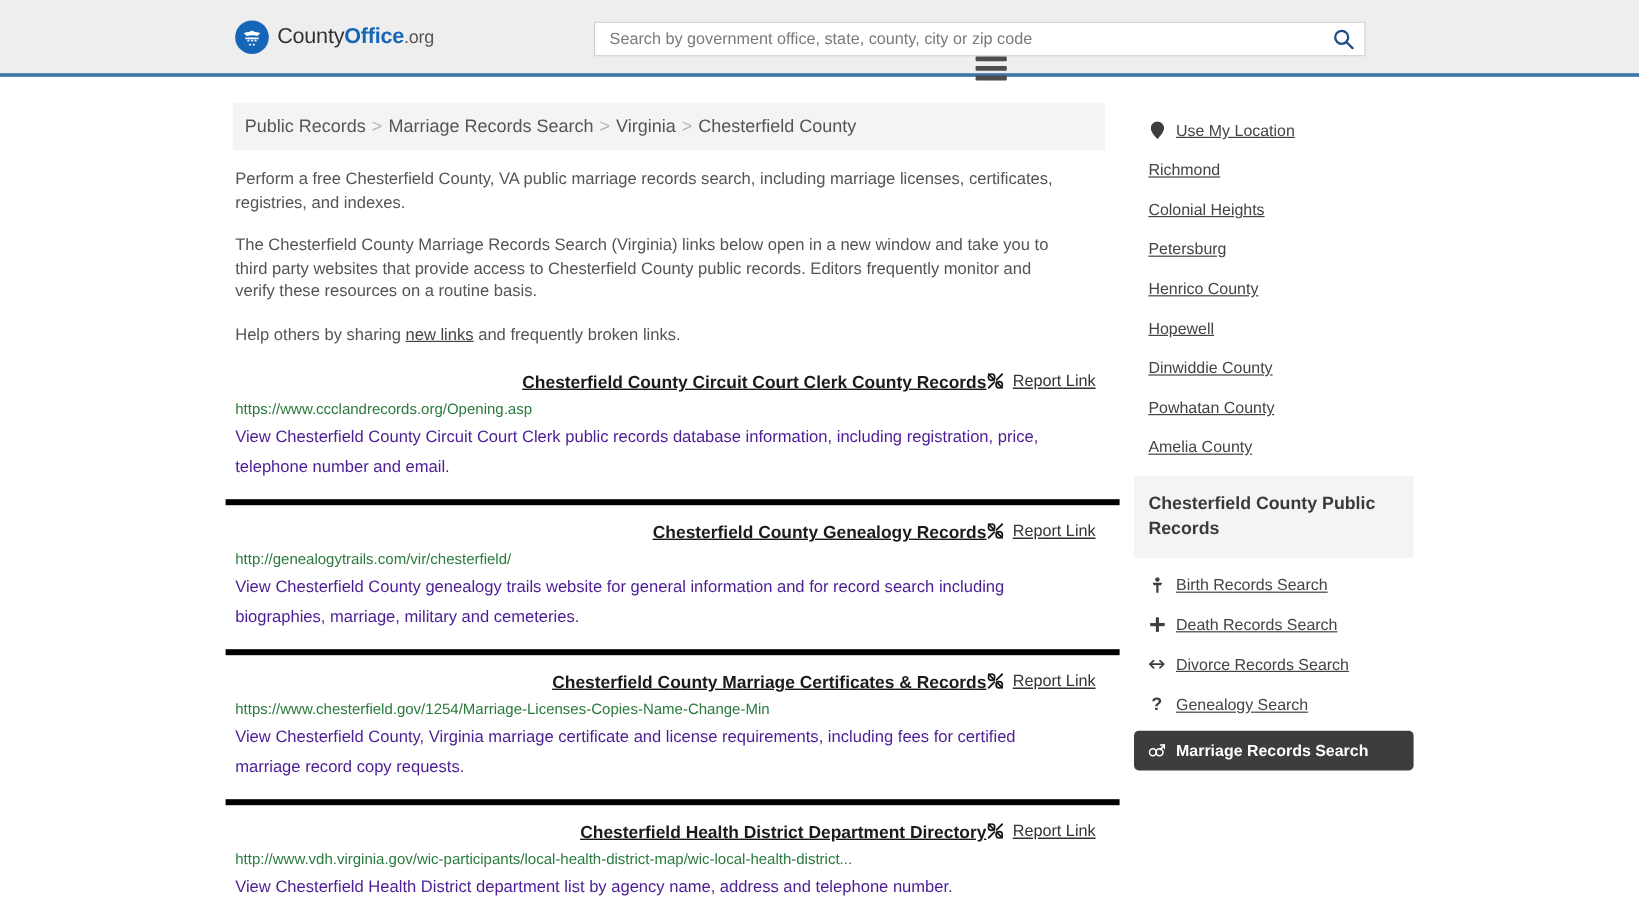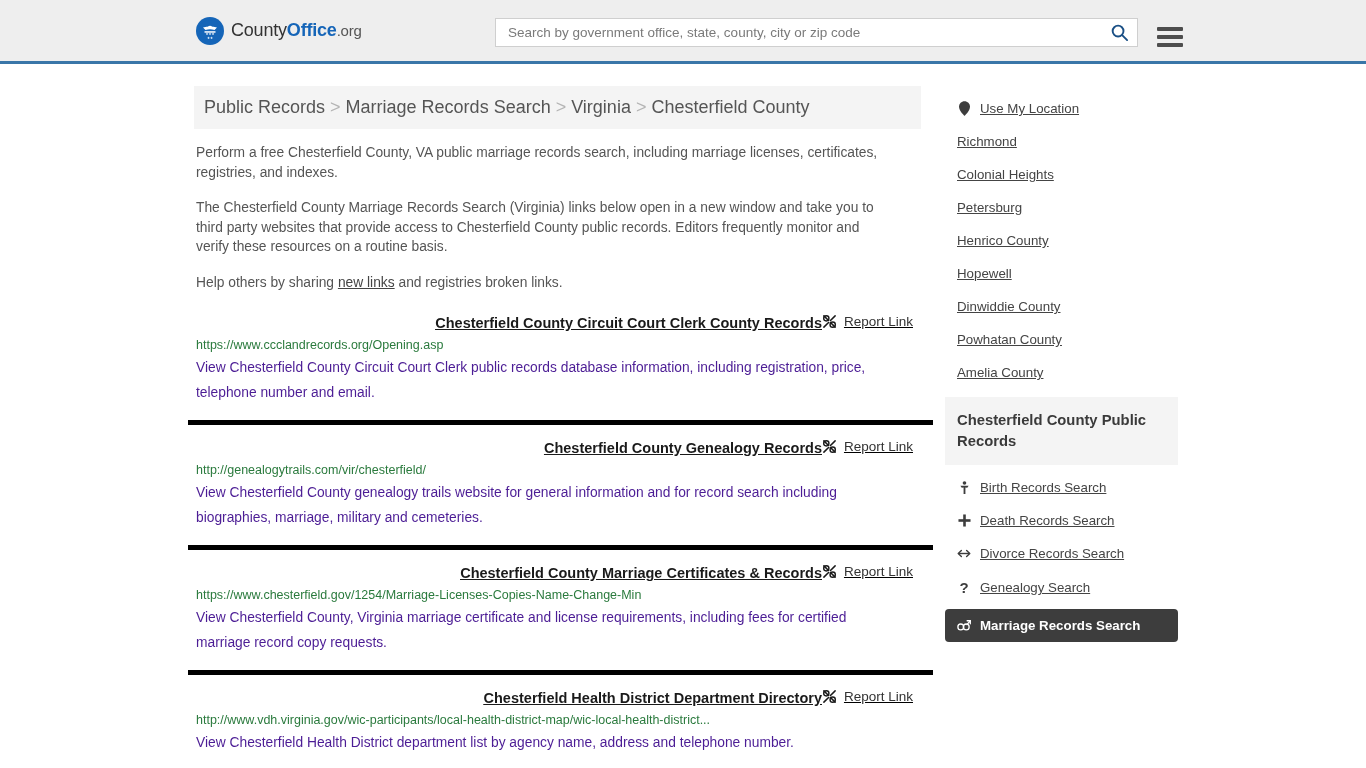--- a/index.html
+++ b/index.html
@@ -43,21 +43,22 @@
   }
   .logo-text .b { font-weight: bold; color: #1565b8; }
   .logo-text .c { font-weight: normal; color: #333333; }
   .logo-text .org { font-size: 15px; color: #555555; }
 
   .search-zone {
     position: absolute;
     left: 495px;
     top: 18px;
     display: flex;
-    align-items: flex-end;
+    align-items: center;
+    flex-direction: column;
   }
   .search-box {
     width: 643px;
     height: 29px;
     background: #ffffff;
     border: 1px solid #cfcfcf;
     display: flex;
     align-items: center;
     padding: 0 8px 0 10px;
   }
@@ -111,21 +112,21 @@
     font-size: 21px;
     font-weight: bold;
     color: #333333;
     margin: 0 0 16px 6px;
     letter-spacing: -0.1px;
   }
 
   .breadcrumb {
     background: #f4f4f4;
     padding: 11px 0 11px 10px;
-    font-size: 18px;
+    font-size: 15px;
     color: #555555;
     margin-bottom: 14px;
     margin-left: 6px;
     width: 727px;
   }
   .breadcrumb a {
     color: #555555;
     text-decoration: none;
   }
   .breadcrumb .sep { color: #b4b4b4; padding: 0 5px; }
@@ -276,21 +277,21 @@
   <div class="container">
 
     <div class="main-col">
 
       <div class="breadcrumb">
         <a>Public Records</a><span class="sep">&gt;</span><a>Marriage Records Search</a><span class="sep">&gt;</span><a>Virginia</a><span class="sep">&gt;</span><a>Chesterfield County</a>
       </div>
 
       <p class="intro-p">Perform a free Chesterfield County, VA public marriage records search, including marriage licenses, certificates, registries, and indexes.</p>
       <p class="intro-p">The Chesterfield County Marriage Records Search (Virginia) links below open in a new window and take you to third party websites that provide access to Chesterfield County public records. Editors frequently monitor and verify these resources on a routine basis.</p>
-      <p class="intro-p"><span>Help others by sharing </span><a>new links</a><span> and registries broken links.</span></p>
+      <p class="intro-p"><span>Help others by sharing </span><a>new links</a><span> and frequently broken links.</span></p>
 
       <div class="results">
 
         <div class="result">
           <div class="result-head">
             <a class="result-title">Chesterfield County Circuit Court Clerk County Records</a>
             <div class="report-link">
               <svg width="15" height="15" viewBox="0 0 16 16" aria-hidden="true">
                 <path d="M2 2 L7 7 M9 9 L14 14" stroke="#1a1a1a" stroke-width="1.6" fill="none" stroke-linecap="round"></path>
                 <path d="M2 14 L7 9 M9 7 L14 2" stroke="#1a1a1a" stroke-width="1.6" fill="none" stroke-linecap="round"></path>

